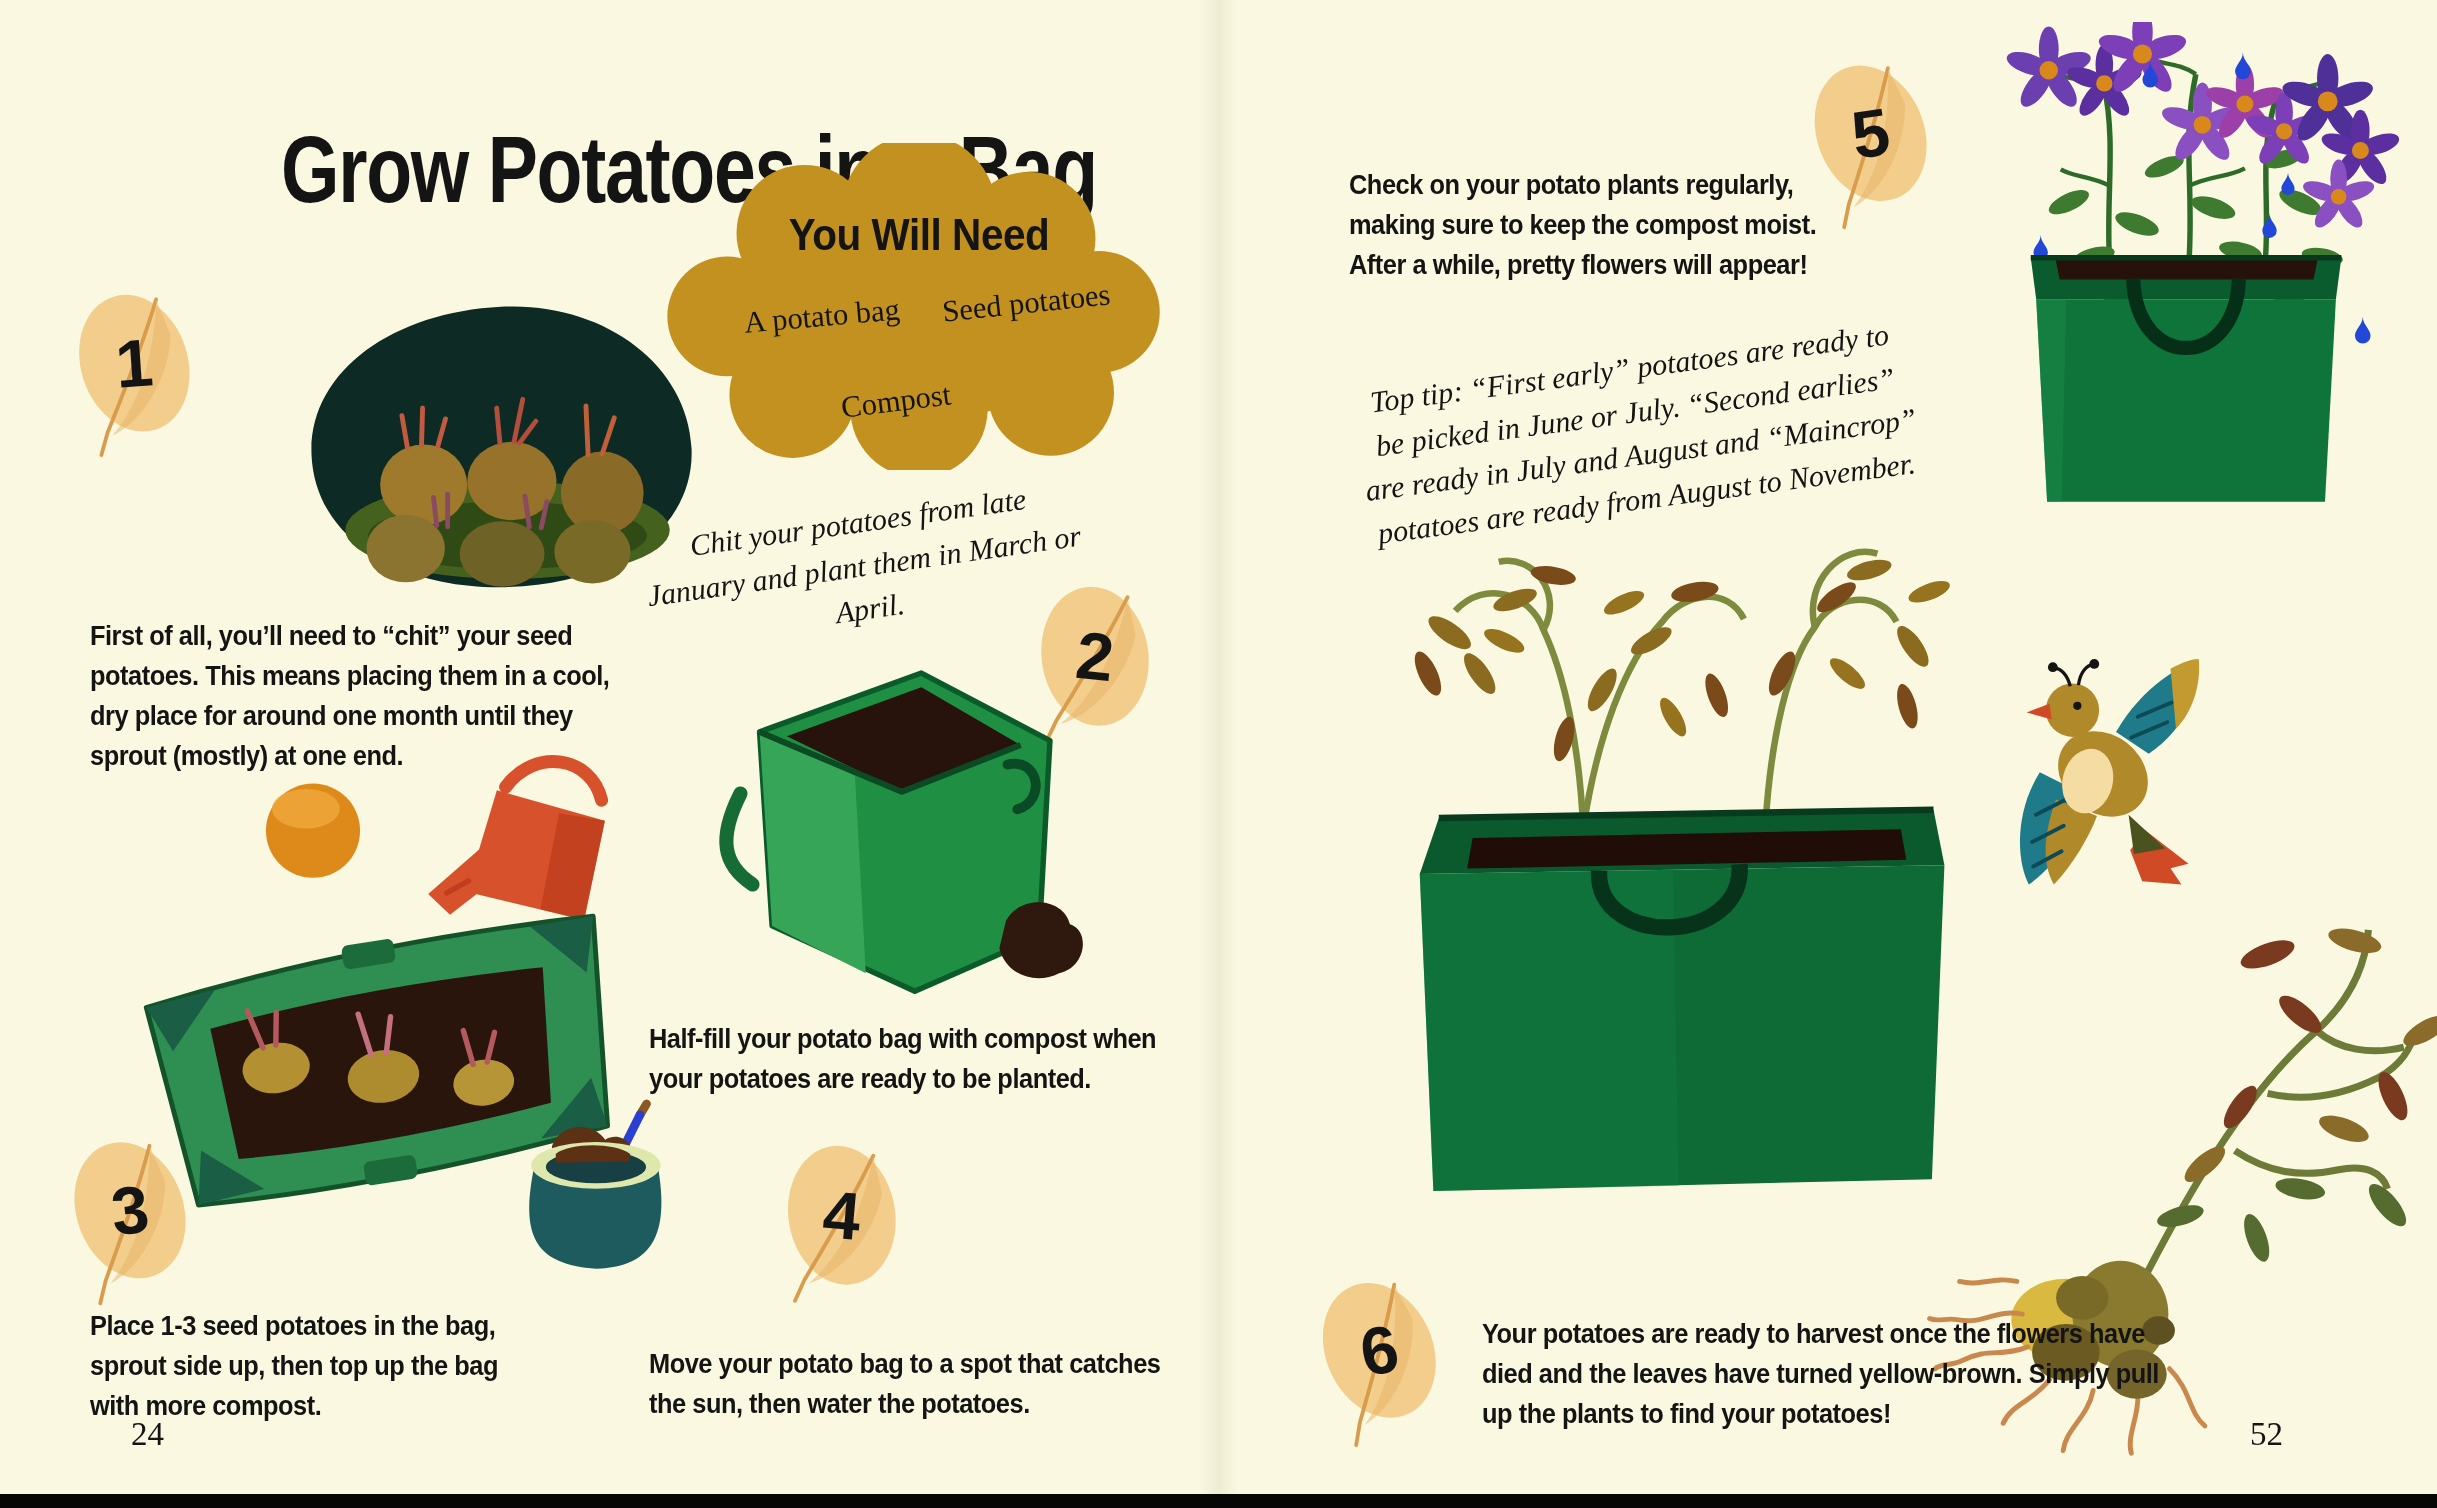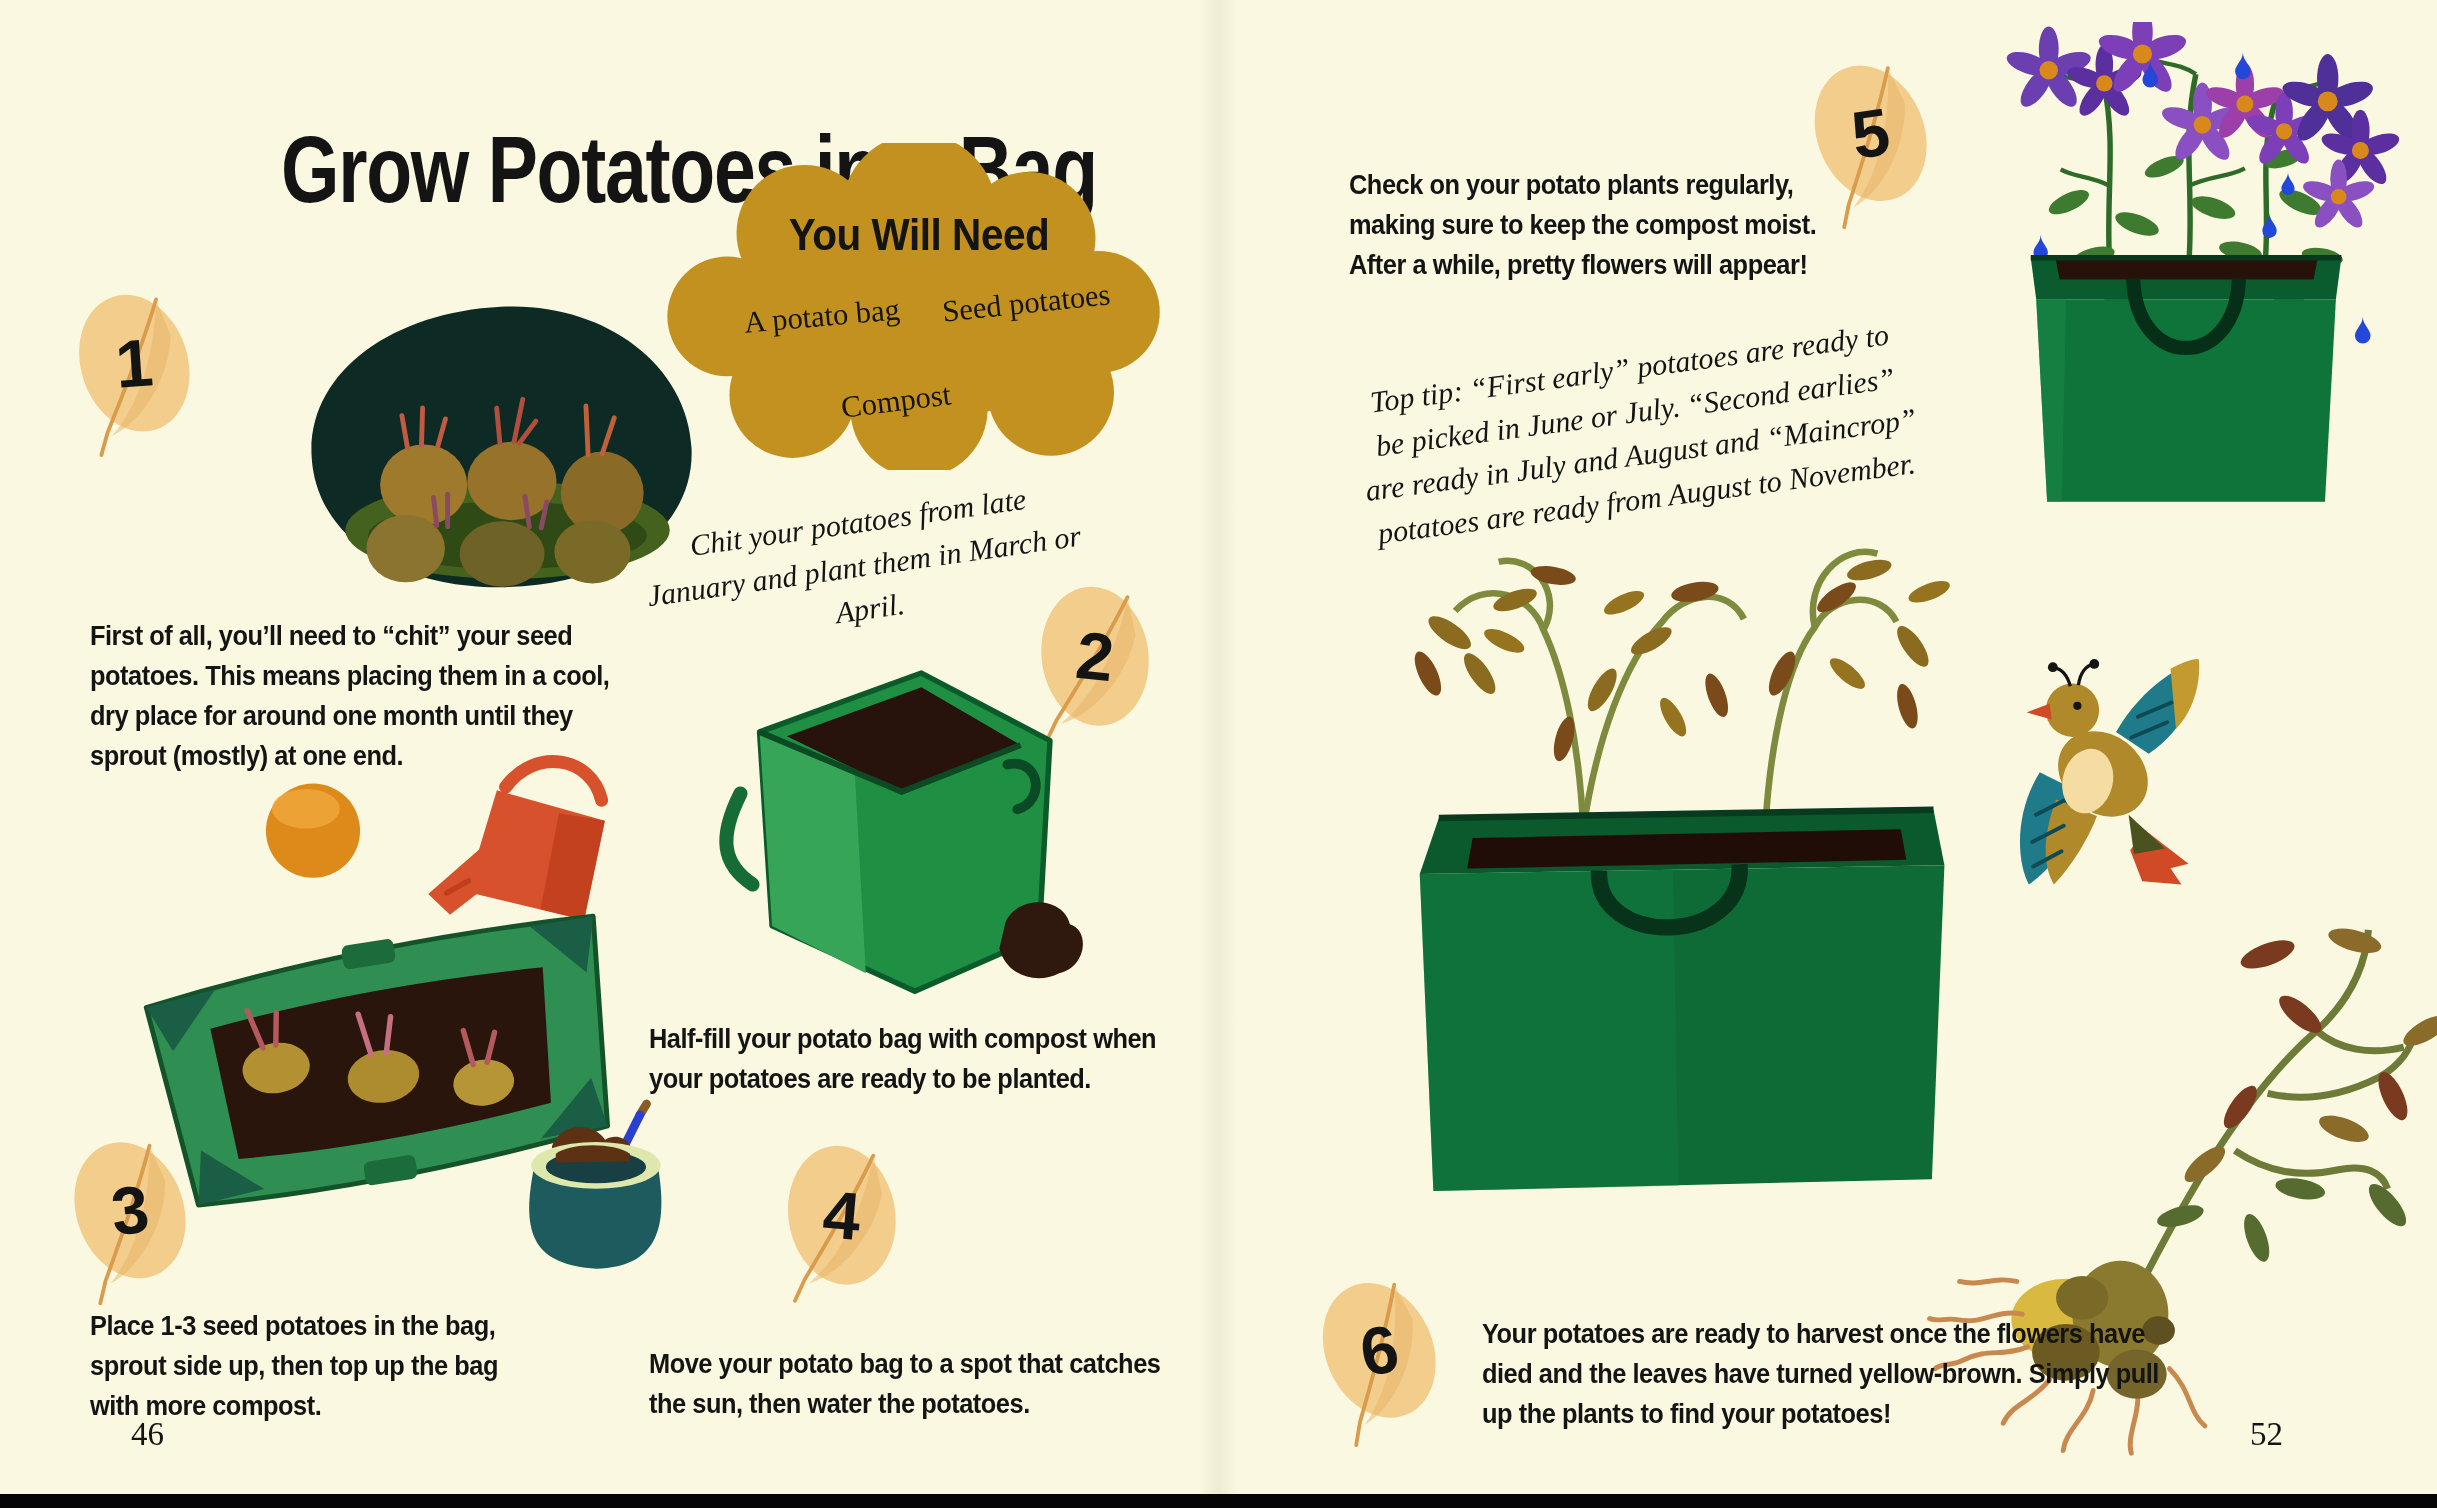--- a/index.html
+++ b/index.html
@@ -179,21 +179,21 @@
 
   <div class="abs leaf" style="left:778px;top:1140px;transform:rotate(5deg);">
     <svg viewBox="0 0 224 312">
         <use href="#leaf-sym"></use>
       </svg>
     <span class="leaf-num">4</span>
   </div>
 
   <p class="abs step-text" style="left:649px;top:1318px;width:561px;">Move your potato bag to a spot that catches the sun, then water the potatoes.</p>
 
-  <div class="abs pagenum" style="left:131px;top:1416px;">46</div>
+  <div class="abs pagenum" style="left:131px;top:1416px;">24</div>
 
   <div class="abs gutter"></div>
 
   <p class="abs step-text" style="left:1349px;top:139px;width:523px;">Check on your potato plants regularly, making sure to keep the compost moist. After a while, pretty flowers will appear!</p>
 
   <div class="abs leaf" style="left:1809px;top:58px;transform:rotate(-8deg);">
     <svg viewBox="0 0 224 312">
         <use href="#leaf-sym"></use>
       </svg>
     <span class="leaf-num">5</span>

